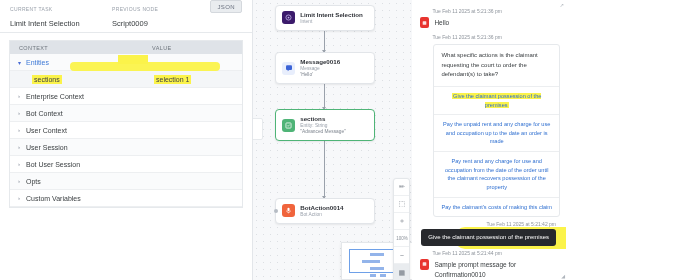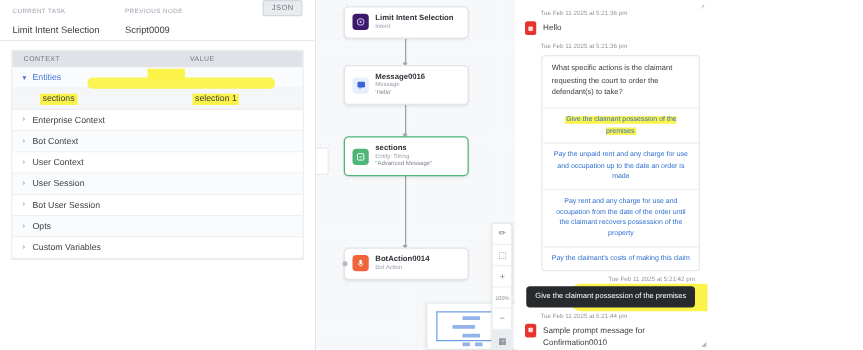--- a/index.html
+++ b/index.html
@@ -44,21 +44,21 @@
     white-space: nowrap;
   }
   .ctx-col-value {
     font-size: 7.5px;
     color: #3c4043;
     white-space: nowrap;
     padding-top: 7px;
   }
   .col-task { width: 90px; }
   .col-node { width: 85px; }
-  .col-prev { width: 85px; }
+  .col-prev { width: 85px; margin-left: 12px; }
 
   .json-btn {
     position: absolute;
     right: 10px;
     top: 0px;
     width: 32px;
     height: 13px;
     background: #e9ecef;
     border: 1px solid #d4d8dd;
     border-radius: 2px;

